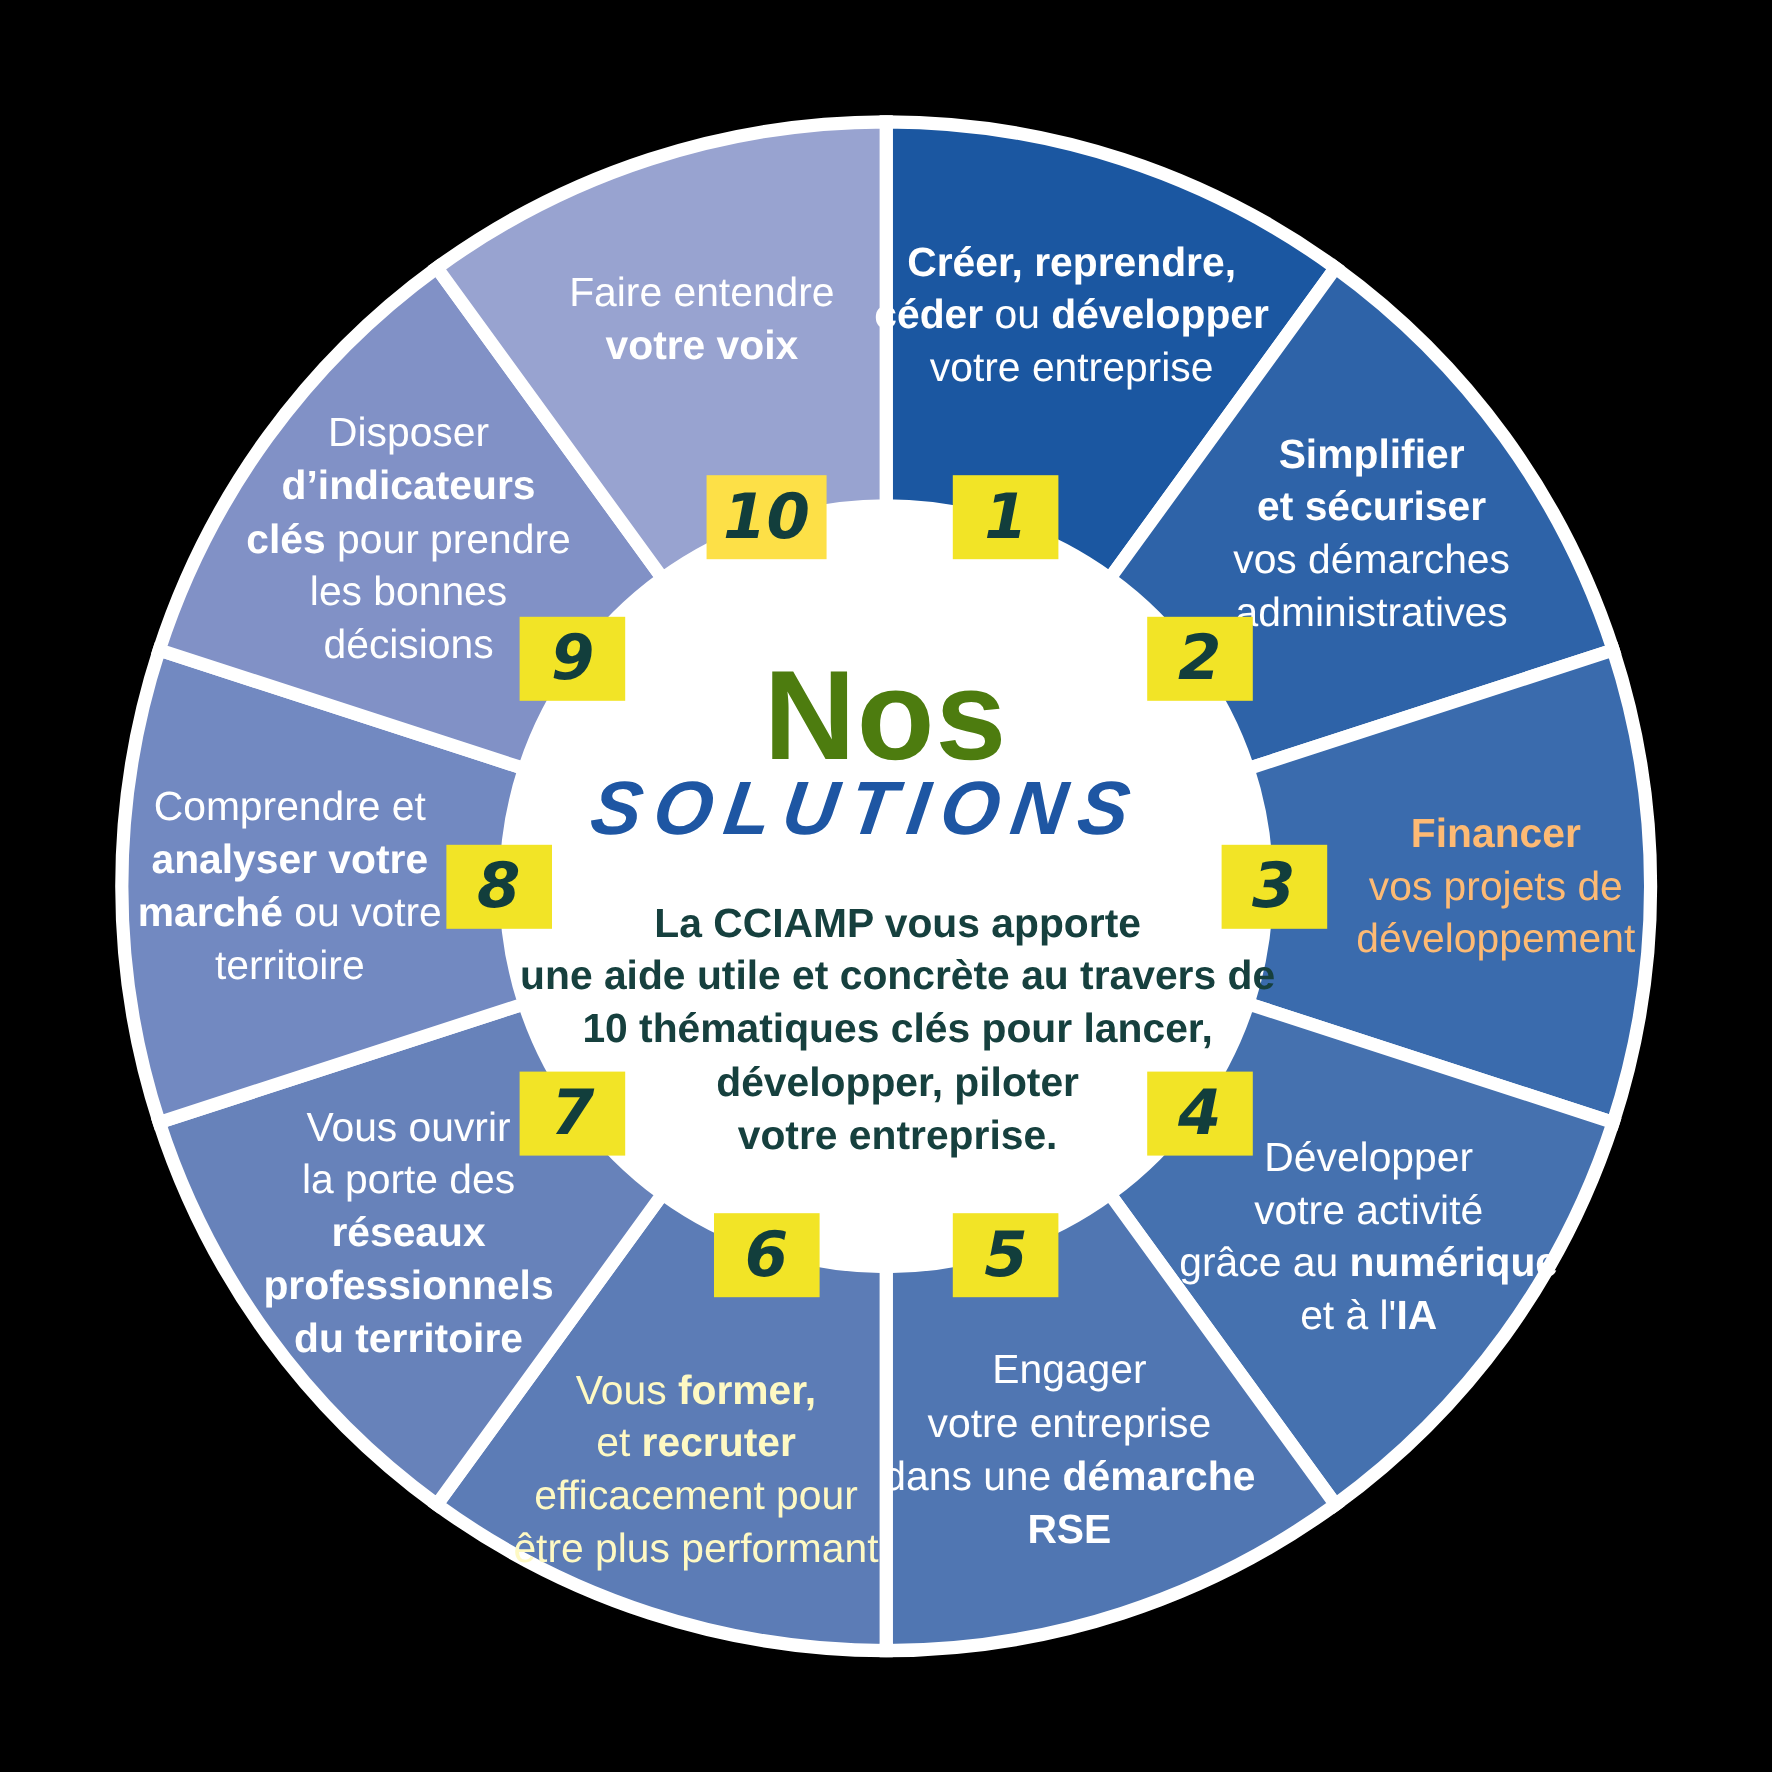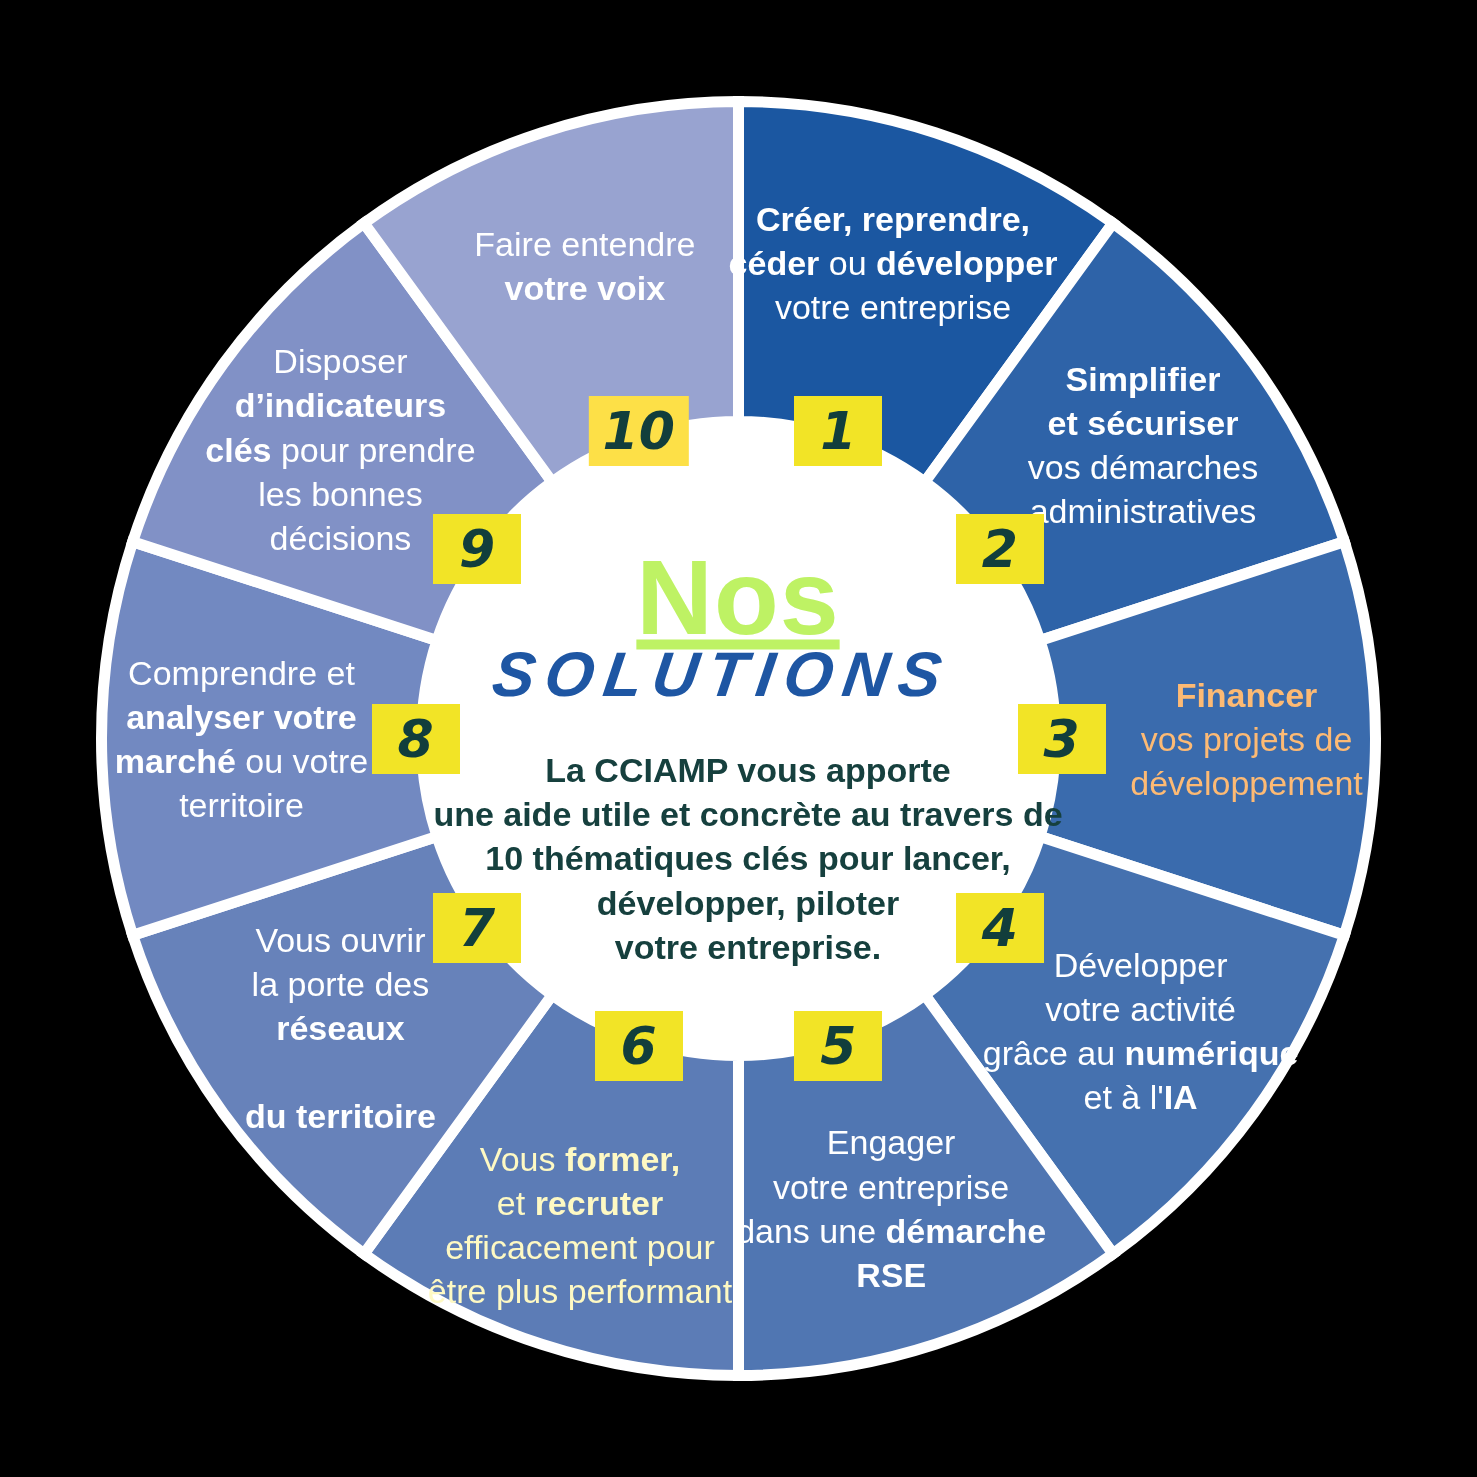--- a/index.html
+++ b/index.html
@@ -44,40 +44,40 @@
       <path d="M1344.3230008800128,935.3438254168415 A637,637 0 0 1 1112.9192057103055,1253.8438254168414 L924.827924976714,994.9583872168582 A317,317 0 0 0 1039.9849156655637,836.4583872168583 Z" fill="#4571AF" stroke="#ffffff" stroke-width="11"></path>
       <path d="M1112.9192057103055,1253.8438254168414 A637,637 0 0 1 738.5000000000001,1375.5 L738.5,1055.5 A317,317 0 0 0 924.827924976714,994.9583872168582 Z" fill="#5076B2" stroke="#ffffff" stroke-width="11"></path>
       <path d="M738.5000000000001,1375.5 A637,637 0 0 1 364.08079428969467,1253.8438254168416 L552.1720750232861,994.9583872168585 A317,317 0 0 0 738.5,1055.5 Z" fill="#5C7CB6" stroke="#ffffff" stroke-width="11"></path>
       <path d="M364.08079428969467,1253.8438254168416 A637,637 0 0 1 132.67699911998716,935.3438254168416 L437.0150843344363,836.4583872168583 A317,317 0 0 0 552.1720750232861,994.9583872168585 Z" fill="#6782BA" stroke="#ffffff" stroke-width="11"></path>
       <path d="M132.67699911998716,935.3438254168416 A637,637 0 0 1 132.67699911998716,541.6561745831586 L437.0150843344363,640.5416127831418 A317,317 0 0 0 437.0150843344363,836.4583872168583 Z" fill="#7289C1" stroke="#ffffff" stroke-width="11"></path>
       <path d="M132.67699911998716,541.6561745831586 A637,637 0 0 1 364.0807942896945,223.15617458315853 L552.172075023286,482.0416127831417 A317,317 0 0 0 437.0150843344363,640.5416127831418 Z" fill="#8191C6" stroke="#ffffff" stroke-width="11"></path>
       <path d="M364.0807942896945,223.15617458315853 A637,637 0 0 1 738.4999999999999,101.5 L738.4999999999999,421.5 A317,317 0 0 0 552.172075023286,482.0416127831417 Z" fill="#98A3D0" stroke="#ffffff" stroke-width="11"></path>
       <circle cx="738.5" cy="738.5" r="321" fill="#ffffff"></circle>
     </svg>
   <div id="overlay">
-    <div class="center-title" style="color: #bef264; text-decoration: underline;">Nos</div>
+    <div class="center-title" style="color: #4d7c0f;">Nos</div>
     <div class="center-sub" style="color: rgb(30, 86, 163);">SOLUTIONS</div>
     <div class="center-desc" style="color: rgb(22, 64, 62);">La CCIAMP vous apporte
 une aide utile et concrète au travers de
 10 thématiques clés pour lancer,
 développer, piloter
 votre entreprise.</div>
   <div class="seg-label" style="left: 893.008px; top: 262.972px; width: 340px; color: rgb(255, 255, 255);"><b>Créer, reprendre,</b><br><b>céder</b><span> ou </span><b>développer</b><br><span>votre entreprise</span></div>
       <div class="badge" style="left: 838.312px; top: 431.309px; background: rgb(242, 228, 38); color: rgb(18, 62, 60);">1</div>
       <div class="seg-label" style="left: 1143.01px; top: 444.607px; width: 290px; color: rgb(255, 255, 255);"><b>Simplifier</b><br><b>et sécuriser</b><br><span>vos démarches</span><br><span>administratives</span></div>
       <div class="badge" style="left: 999.812px; top: 548.645px; background: rgb(242, 228, 38); color: rgb(18, 62, 60);">2</div>
       <div class="seg-label" style="left: 1246.5px; top: 738.5px; width: 290px; color: #fdba74;"><b>Financer</b><br><span>vos projets de</span><br><span>développement</span></div>
       <div class="badge" style="left: 1061.5px; top: 738.5px; background: rgb(242, 228, 38); color: rgb(18, 62, 60);">3</div>
       <div class="seg-label" style="left: 1140.58px; top: 1030.63px; width: 330px; color: rgb(255, 255, 255);"><span>Développer</span><br><span>votre activité</span><br><span>grâce au </span><b>numérique</b><br><span>et à l'</span><b>IA</b></div>
       <div class="badge" style="left: 999.812px; top: 928.355px; background: rgb(242, 228, 38); color: rgb(18, 62, 60);">4</div>
       <div class="seg-label" style="left: 891.154px; top: 1208.32px; width: 330px; color: rgb(255, 255, 255);"><span>Engager</span><br><span>votre entreprise</span><br><span>dans une </span><b>démarche</b><br><b>RSE</b></div>
       <div class="badge" style="left: 838.312px; top: 1045.69px; background: rgb(242, 228, 38); color: rgb(18, 62, 60);">5</div>
       <div class="seg-label" style="left: 580px; top: 1196.91px; width: 340px; color: #fef9c3; margin-top: 28px;"><span>Vous </span><b>former,</b><br><span>et </span><b>recruter</b><br><span>efficacement pour</span><br><span>être plus performant</span></div>
       <div class="badge" style="left: 638.688px; top: 1045.69px; background: rgb(242, 228, 38); color: rgb(18, 62, 60);">6</div>
-      <div class="seg-label" style="left: 340.464px; top: 1027.69px; width: 290px; color: rgb(255, 255, 255);"><span>Vous ouvrir</span><br><span>la porte des</span><br><b>réseaux</b><br><br><b>du territoire</b></div>
+      <div class="seg-label" style="left: 340.464px; top: 1027.69px; width: 290px; color: rgb(255, 255, 255);"><span>Vous ouvrir</span><br><span>la porte des</span><br><b>réseaux</b><br><b>professionnels</b><br><b>du territoire</b></div>
       <div class="badge" style="left: 477.188px; top: 928.355px; background: rgb(242, 228, 38); color: rgb(18, 62, 60);">7</div>
       <div class="seg-label" style="left: 241.5px; top: 738.5px; width: 310px; color: rgb(255, 255, 255);"><span>Comprendre et</span><br><b>analyser votre</b><br><b>marché</b><span> ou votre</span><br><span>territoire</span></div>
       <div class="badge" style="left: 415.5px; top: 738.5px; background: rgb(242, 228, 38); color: rgb(18, 62, 60);">8</div>
       <div class="seg-label" style="left: 340.464px; top: 449.31px; width: 320px; color: rgb(255, 255, 255);"><span>Disposer</span><br><b>d’indicateurs</b><br><b>clés</b><span> pour prendre</span><br><span>les bonnes</span><br><span>décisions</span></div>
       <div class="badge" style="left: 477.188px; top: 548.645px; background: rgb(242, 228, 38); color: rgb(18, 62, 60);">9</div>
       <div class="seg-label" style="left: 584.919px; top: 265.825px; width: 300px; color: rgb(255, 255, 255); text-align: center;"><span>Faire entendre</span><br><b>votre voix</b></div>
       <div class="badge" style="left: 638.688px; top: 431.309px; background: #fde047; color: rgb(18, 62, 60);">10</div>
     </div>
 </div>
 

